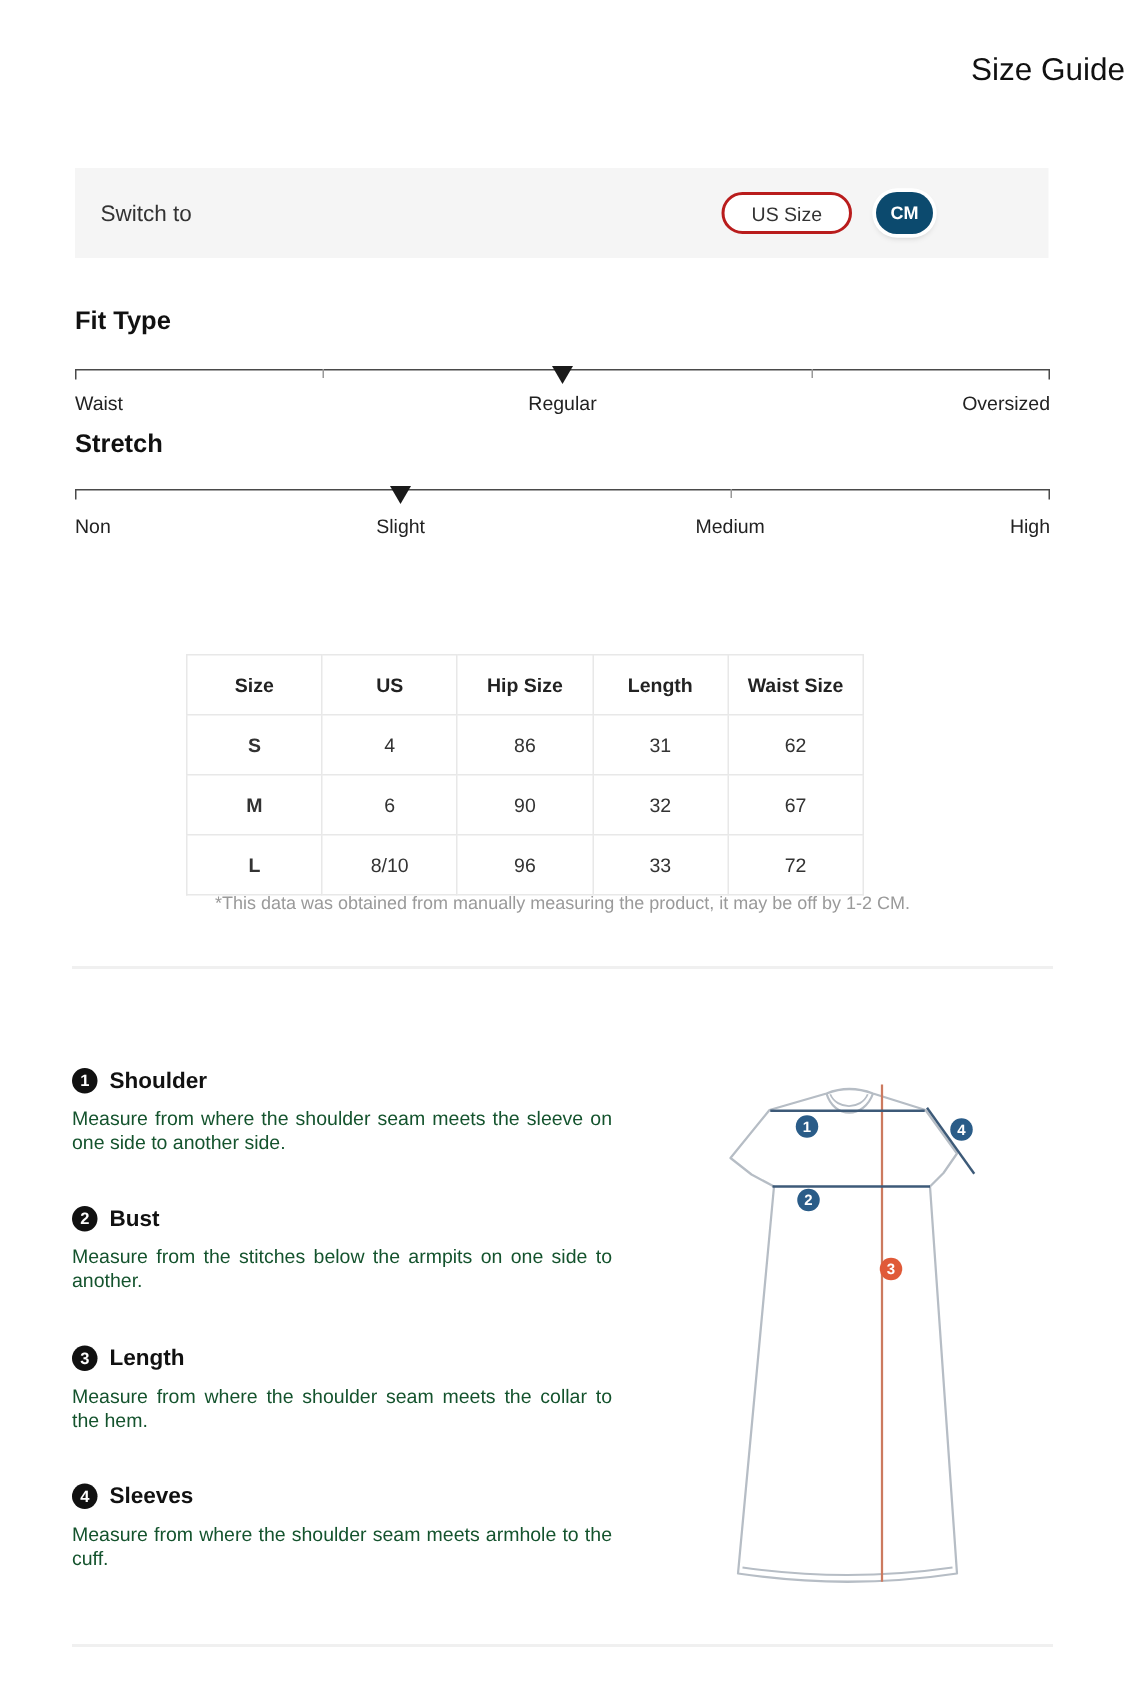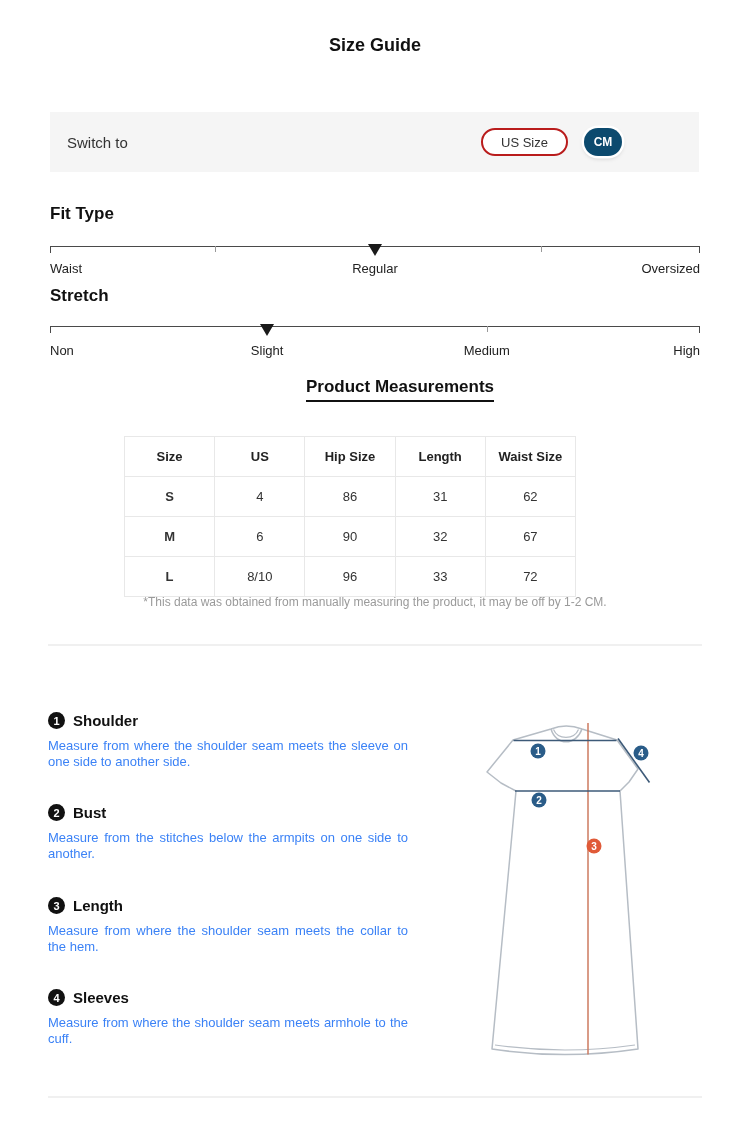--- a/index.html
+++ b/index.html
@@ -3,21 +3,21 @@
 <meta charset="utf-8">
 <style>
   html,body { margin:0; padding:0; background:#fff; }
   .page {
     position:relative; width:750px; height:1124px; background:#fff;
     font-family:"Liberation Sans","DejaVu Sans",sans-serif; color:#111;
     overflow:hidden;
   }
   .title {
     position:absolute; top:35px; left:0; right:0; margin:0;
-    text-align:center; font-size:18px; font-weight:700; color:#111;
+    text-align:right; font-size:21px; font-weight:400; color:#111;
   }
   
   .switch-bar {
     position:absolute; top:112px; left:50px; width:649px; height:60px;
     background:#f5f5f5; display:flex; align-items:center;
     box-sizing:border-box; padding-left:17px; padding-right:77px;
   }
   .switch-label { font-size:15px; color:#333; }
   .switch-spacer { flex:1; }
   .pill-btn {
@@ -79,21 +79,21 @@
   .step { position:absolute; left:48px; width:372px; }
   .step-head { display:flex; align-items:center; }
   .step-num {
     width:17px; height:17px; border-radius:50%; background:#111; color:#fff;
     font-size:11px; font-weight:700; display:flex; align-items:center;
     justify-content:center; flex:none;
   }
   .step-name { margin-left:8px; font-size:15px; font-weight:700; color:#111; }
   .step-desc {
     margin-top:9px; width:360px; font-size:13px; line-height:15.5px;
-    color:#3b82f6; text-align:justify;
+    color:#14532d; text-align:justify;
   }
   .dress-svg { position:absolute; top:698px; left:450px; }
 </style>
 </head>
 <body>
 
 <div class="page">
 
   <h1 class="title">Size Guide</h1>
 
@@ -128,23 +128,20 @@
     <span class="tick" style="left:67.2%"></span>
     <span class="marker" style="left:33.4%"></span>
   </div>
   <div class="slider-labels" style="top:343px">
     <span class="sl-left">Non</span>
     <span class="sl-center" style="left:33.4%">Slight</span>
     <span class="sl-center" style="left:67.2%">Medium</span>
     <span class="sl-right">High</span>
   </div>
 
-  <div class="pm-heading-wrap">
-    <h2 class="pm-heading">Product Measurements</h2>
-  </div>
 
   <table class="size-table">
     <thead>
       <tr>
         <th>Size</th>
         <th>US</th>
         <th>Hip Size</th>
         <th>Length</th>
         <th>Waist Size</th>
       </tr>

